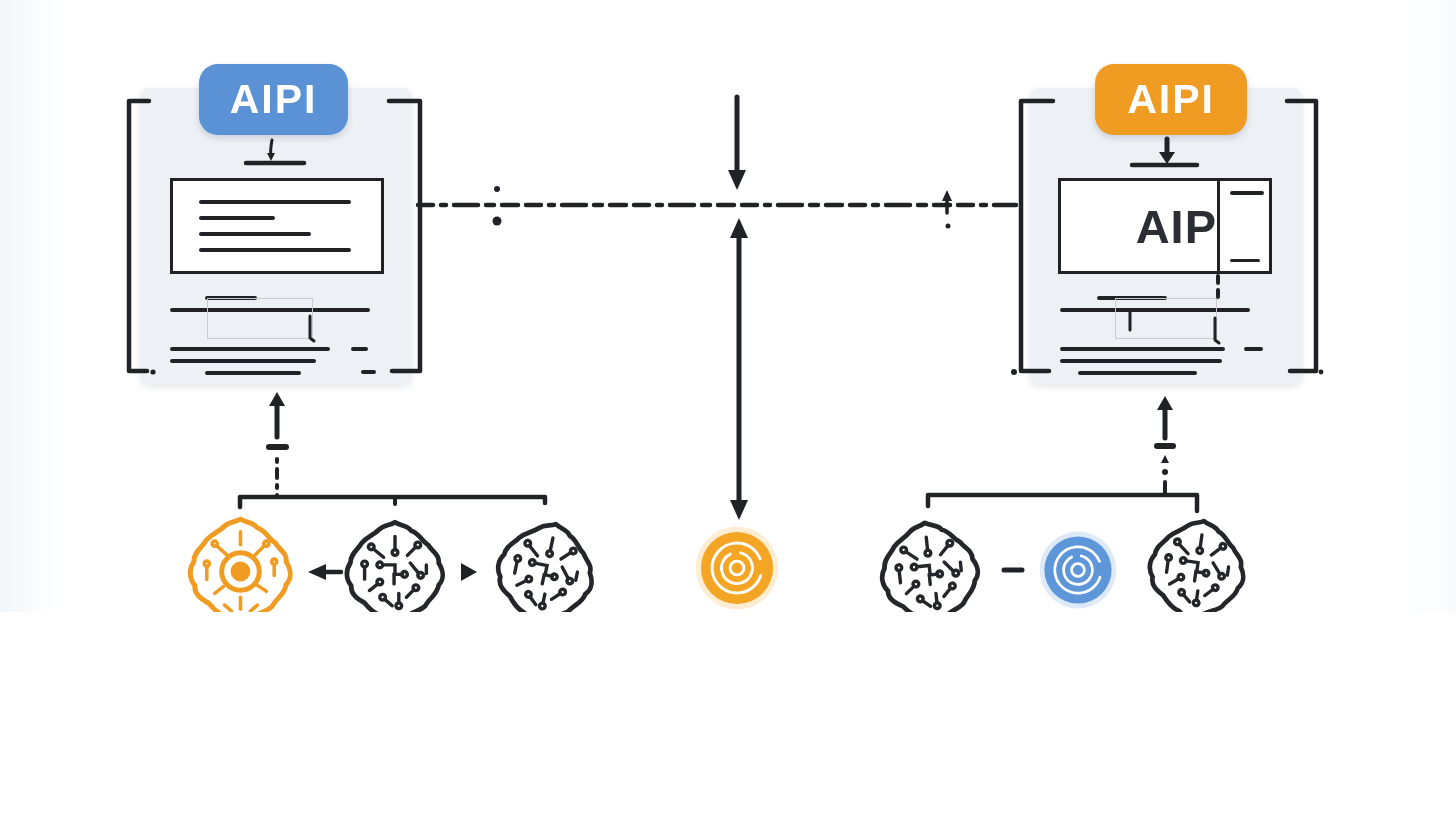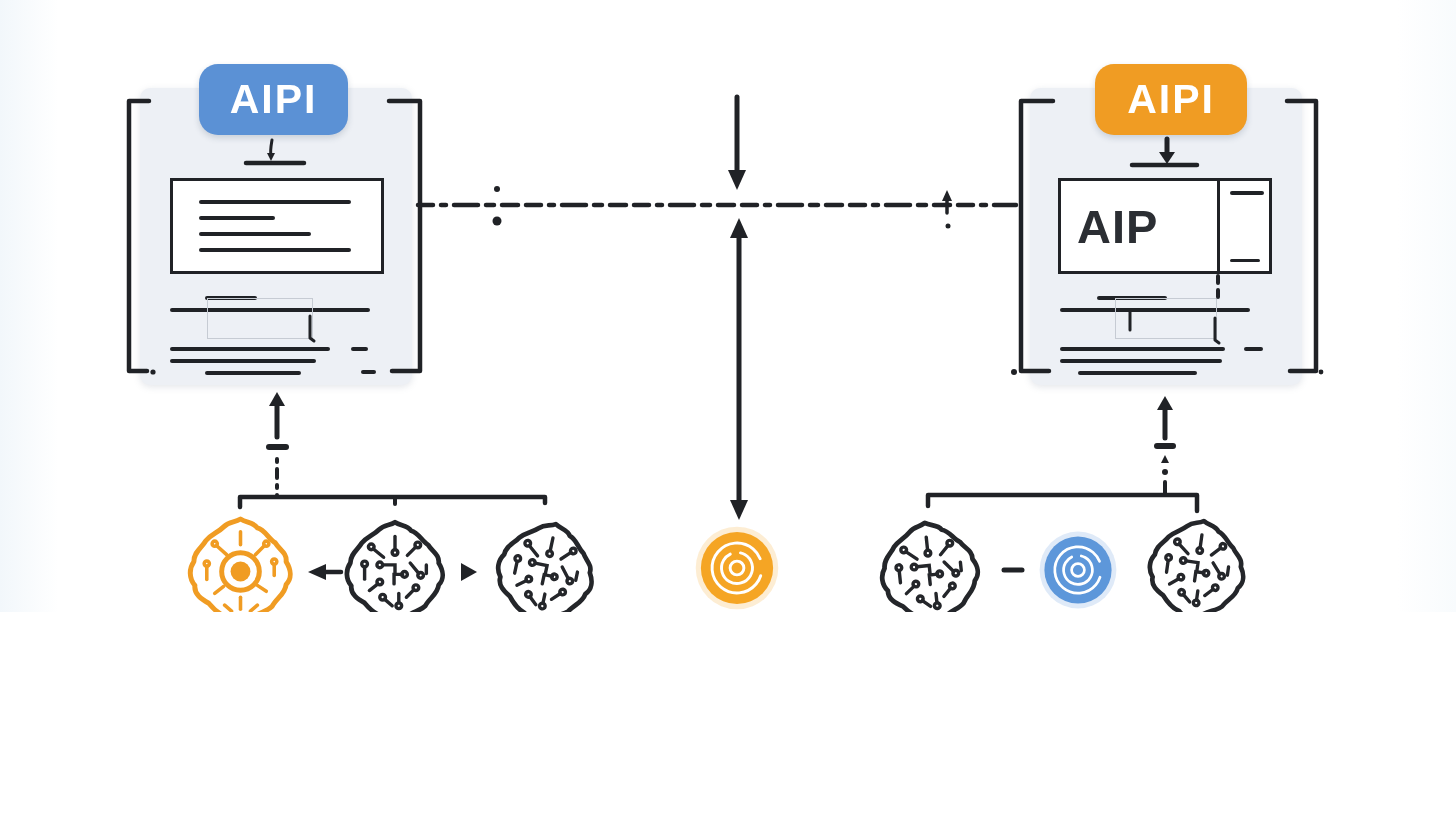--- a/index.html
+++ b/index.html
@@ -16,21 +16,21 @@
     position:absolute;display:flex;align-items:center;justify-content:center;
     color:#fff;font-weight:bold;font-size:41px;letter-spacing:2px;border-radius:19px;
     box-shadow:0 3px 6px rgba(40,60,90,.18);
   }
   .badge.blue{background:var(--accent-blue,#5b91d5);}
   .badge.orange{background:var(--accent-orange,#f09c23);}
   .docbox{position:absolute;background:#fff;border:3.5px solid var(--ink,#202226);}
   .tline{position:absolute;background:var(--ink,#202226);border-radius:2px;height:3.5px;}
   .tline.th{height:4px;}
   .outline-box{position:absolute;border:1.5px solid var(--faint-outline,#c6cbd3);background:transparent;}
-  .aip-area{position:absolute;left:16px;top:0;width:156px;height:100%;display:flex;align-items:center;justify-content:flex-start;}
+  .aip-area{position:absolute;left:0;top:0;width:156px;height:100%;display:flex;align-items:center;justify-content:flex-end;}
   .aip-title{font-weight:bold;font-size:47px;color:var(--doc-text,#2b2e33);letter-spacing:1px;}
   .mini-col{position:absolute;left:156px;top:0;right:0;bottom:0;border-left:3.5px solid var(--ink,#202226);}
   .overlay{position:absolute;left:0;top:0;width:1456px;height:816px;z-index:5;pointer-events:none;}
   .icon{position:absolute;z-index:4;}
   .brain-black{color:#24262a;}
   .brain-orange{color:var(--accent-orange,#f09c23);}
   .target-orange{color:var(--target-orange,#f5a524);}
   .target-blue{color:var(--target-blue,#5d97da);}
   .s{stroke:var(--ink,#202226);fill:none;stroke-linecap:round;stroke-linejoin:round;}
   .f{fill:var(--ink,#202226);stroke:none;}

